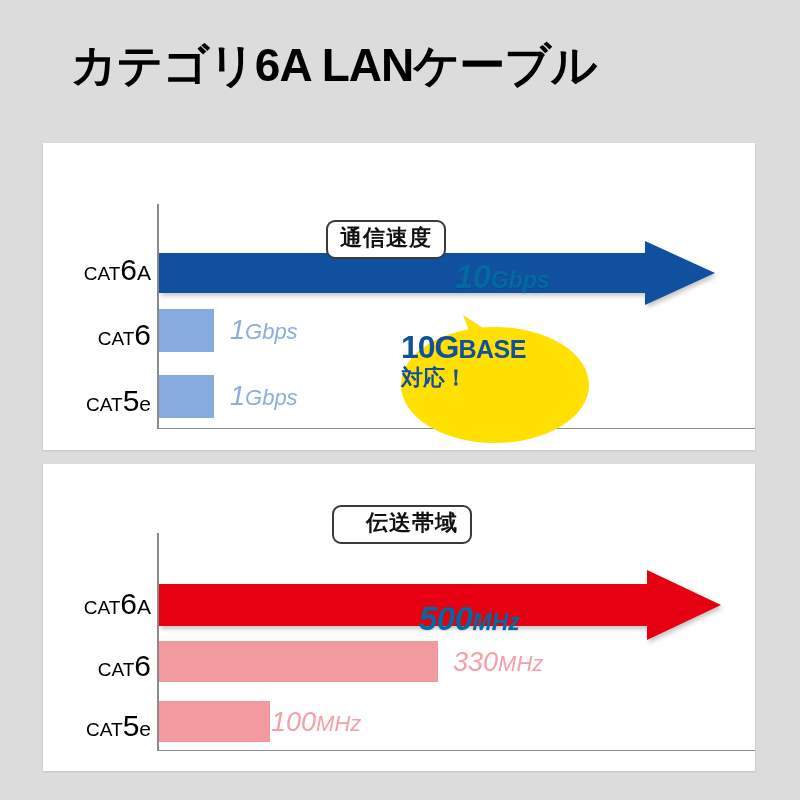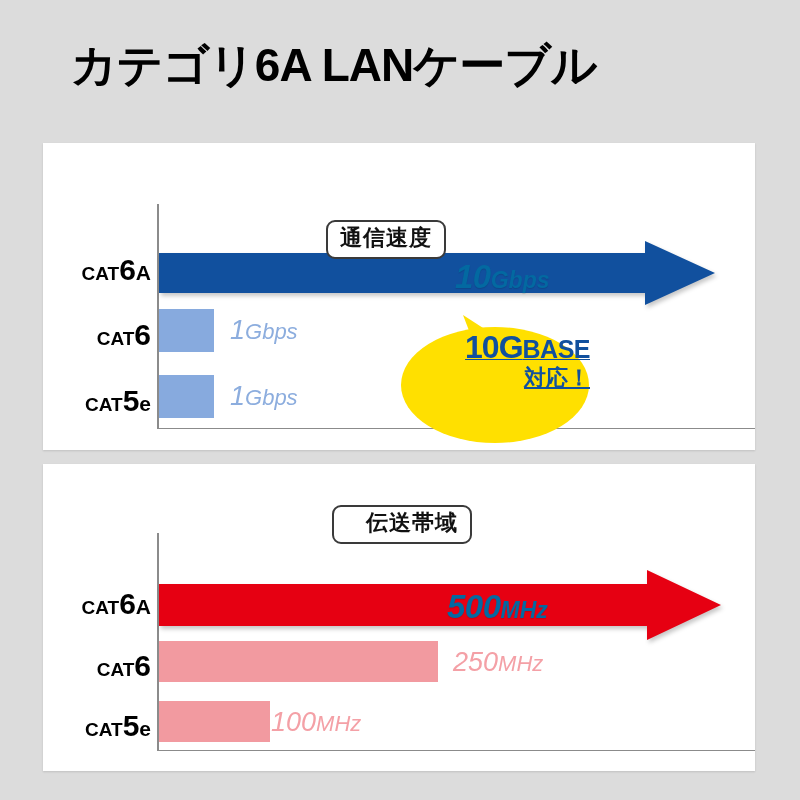--- a/index.html
+++ b/index.html
@@ -78,21 +78,21 @@
     background: #8b8b8b;
   }
 
   
   .cat-label {
     position: absolute;
     right: 604px;       
     text-align: right;
     white-space: nowrap;
     color: #000000;
-    font-weight: bold;
+    font-weight: normal;
     line-height: 1;
   }
   .cat-label .cat-small {
     font-size: 19px;
     letter-spacing: 0px;
   }
   .cat-label .cat-big {
     font-size: 30px;
   }
   .cat-label .cat-suffix {
@@ -147,27 +147,26 @@
     width: 189px;
     height: 154px;
     z-index: 7;
   }
   #callout-balloon svg { display: block; }
   #callout-text {
     position: absolute;
     left: 401px;
     top: 330px;
     width: 189px;
-    text-align: right;
+    text-align: left;
     color: #11509e;
     font-weight: bold;
     line-height: 1.12;
     z-index: 8;
     white-space: nowrap;
-    text-decoration: underline;
   }
   #callout-text .c-big   { font-size: 32px; letter-spacing: -1px; }
   #callout-text .c-small { font-size: 25px; letter-spacing: -0.5px; }
   #callout-text .c-jp    { font-size: 22px; letter-spacing: 0px; }
 </style>
 </head>
 <body>
 
 <div id="page-title">カテゴリ6A LANケーブル</div>
 
@@ -240,32 +239,32 @@
     <div class="cat-label" style="top:125px;">
       <span class="cat-small">CAT</span><span class="cat-big">6</span><span class="cat-suffix">A</span>
     </div>
 
     <div class="arrow-wrap" style="left:116px; top:106px; width:562px; height:70px;">
       <svg width="562" height="70" viewBox="0 0 562 70" xmlns="http://www.w3.org/2000/svg">
         <polygon points="0,14 488,14 488,0 562,35 488,70 488,56 0,56" fill="#e60012"></polygon>
       </svg>
     </div>
 
-    <div class="arrow-value" style="left:376px; top:126px;margin-left:28px;">
+    <div class="arrow-value" style="left:376px; top:138px;">
       <span class="v-num">500</span><span class="v-unit">MHz</span>
     </div>
 
     <div class="cat-label" style="top:187px;">
       <span class="cat-small">CAT</span><span class="cat-big">6</span><span class="cat-suffix"></span>
     </div>
 
     <div class="bar bar-small-pink" style="left:116px; top:177px; width:279px; height:41px;"></div>
 
     <div class="val-small val-pink" style="left:410px; top:185px;">
-      <span class="v-num">250</span><span class="v-unit">MHz</span>
+      <span class="v-num">330</span><span class="v-unit">MHz</span>
     </div>
 
     <div class="cat-label" style="top:247px;">
       <span class="cat-small">CAT</span><span class="cat-big">5</span><span class="cat-suffix">e</span>
     </div>
 
     <div class="bar bar-small-pink" style="left:116px; top:237px; width:111px; height:41px;"></div>
 
     <div class="val-small val-pink" style="left:228px; top:245px;">
       <span class="v-num">100</span><span class="v-unit">MHz</span>

